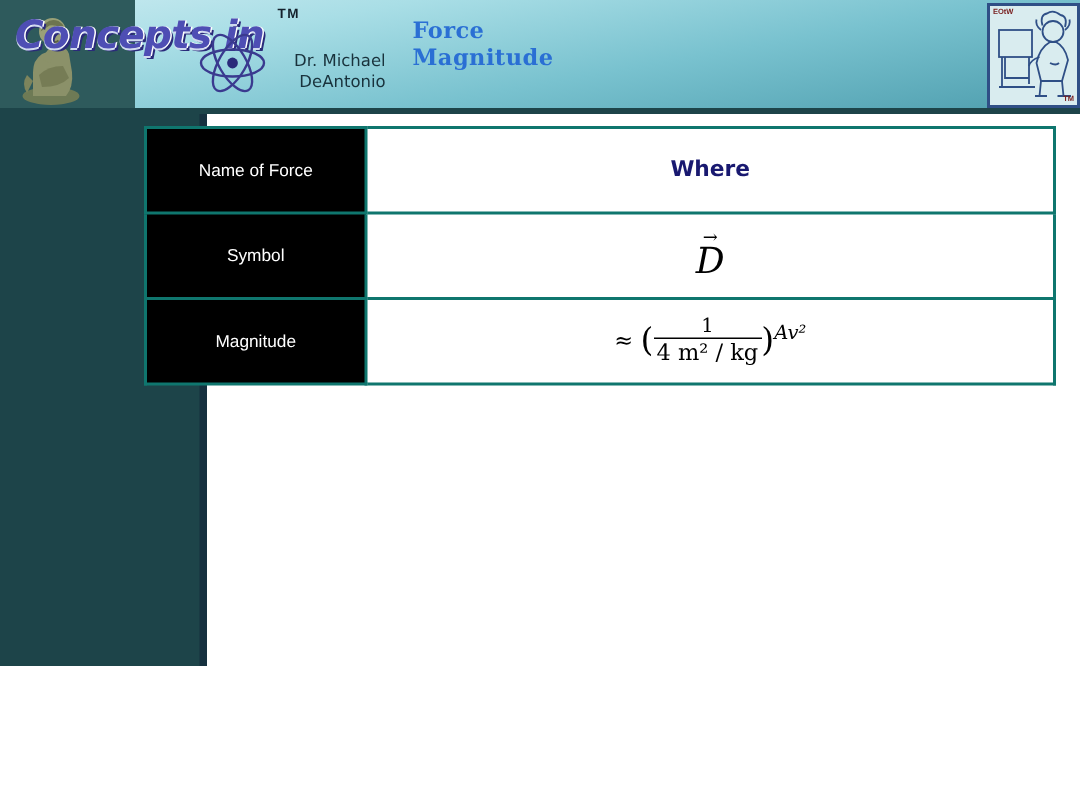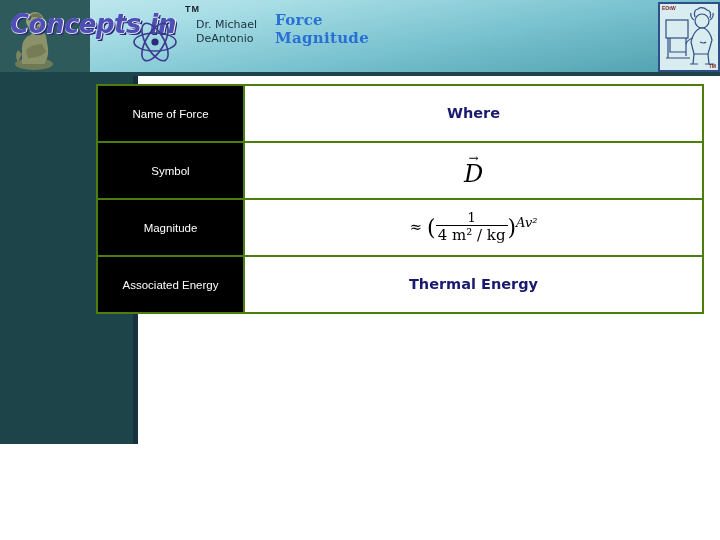--- a/index.html
+++ b/index.html
@@ -94,25 +94,26 @@
     font-weight: bold;
     letter-spacing: 1px;
   }
   #atom-icon {
     position: absolute;
     left: 131px; top: 18px;
     width: 48px; height: 48px;
   }
   #author {
     position: absolute;
-    left: 196px; top: 18px;
+    left: 196px; top: 34px;
     font-size: 11px;
     line-height: 14px;
     color: #19323c;
     font-family: "DejaVu Sans", sans-serif;
+    text-align: right;
   }
   #deck-title {
     position: absolute;
     left: 275px; top: 11px;
     font-family: "DejaVu Serif", serif;
     font-weight: bold;
     font-size: 15px;
     line-height: 18px;
     color: #2a6fd4;
     letter-spacing: .3px;
@@ -165,21 +166,21 @@
   
   #force-table {
     position: absolute;
     left: 96px;
     top: 84px;
     width: 608px;
     border-collapse: collapse;
     table-layout: fixed;
   }
   #force-table td {
-    border: 2px solid #4d7c0f;
+    border: 2px solid #0f766e;
     padding: 0;
     vertical-align: middle;
   }
   td.label-cell {
     width: 145px;
     background: #000000;
     color: #ffffff;
     text-align: center;
     font-size: 11.5px;
     line-height: 14px;
@@ -366,18 +367,14 @@
             <span class="num">1</span>
             <span class="bar"></span>
             <span class="den">4 m² / kg</span>
           </span>
           <span class="paren">)</span>
           <span class="tail">Av²</span>
         </span>
       </td>
     </tr>
 
-    <tr class="r-energy">
-      <td class="label-cell">Associated Energy</td>
-      <td class="value-cell">Thermal Energy</td>
-    </tr>
   </tbody>
 </table>
 
 </body></html>

